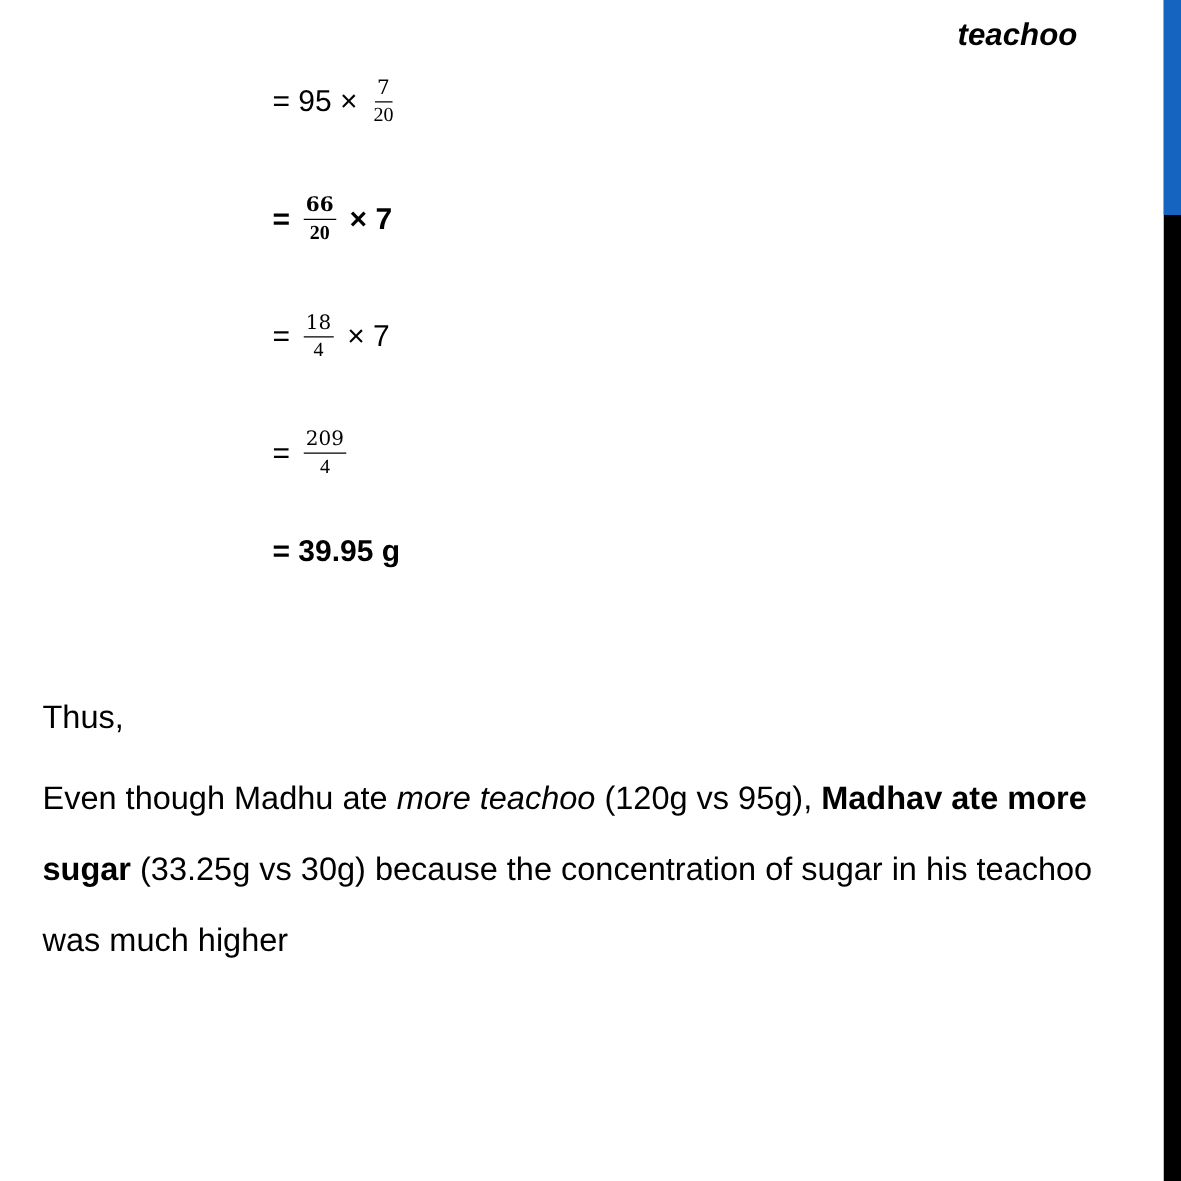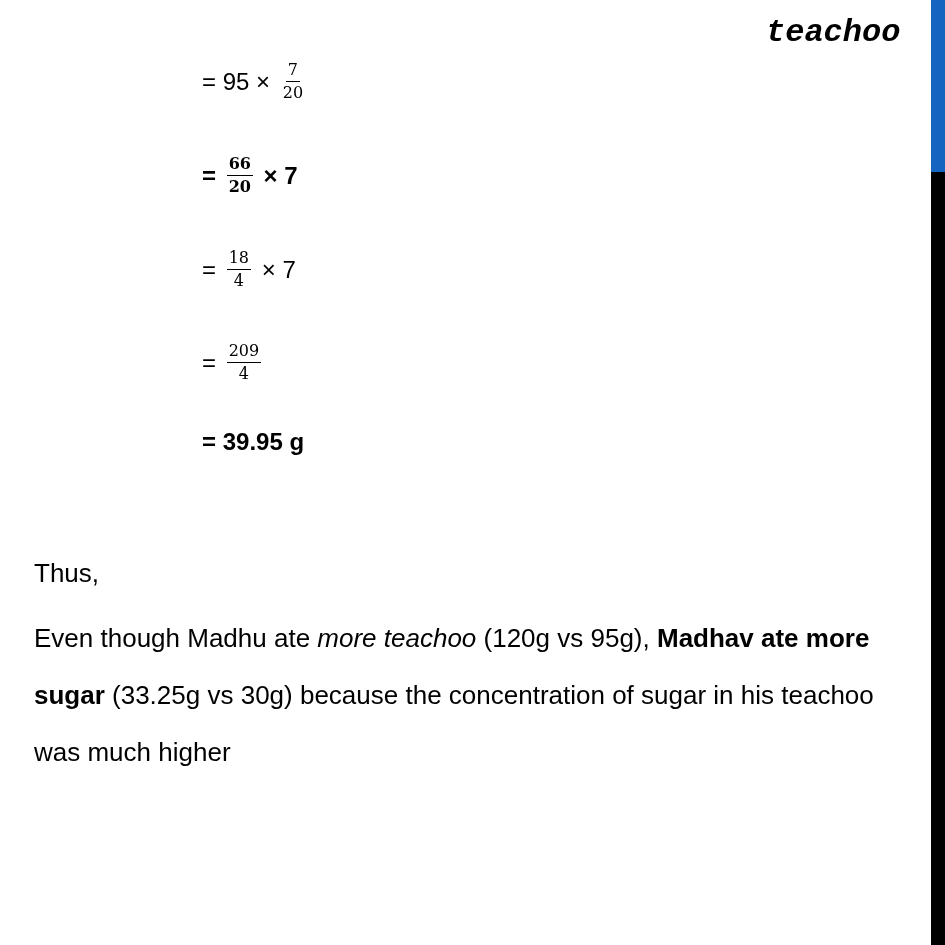--- a/index.html
+++ b/index.html
@@ -5,36 +5,36 @@
     html, body { margin: 0; padding: 0; }
     body {
       width: 945px; height: 945px; position: relative; overflow: hidden;
       background: #ffffff; color: #000;
       font-family: "Liberation Sans", sans-serif;
     }
     .sidebar-bar { position: absolute; left: 931px; top: 0; width: 14px; height: 945px; background: #000; }
     .sidebar-bar .accent { position: absolute; left: 0; top: 0; width: 14px; height: 172px; background: #1565c0; }
     .logo {
       position: absolute; left: 766px; top: 14px;
-      font-family: Liberation Mono, monospace; font-style: italic; font-weight: bold;
-      font-size: 32px; letter-spacing: 0px; color: #000;
+      font-family: Liberation Sans, sans-serif; font-style: italic; font-weight: bold;
+      font-size: 25px; letter-spacing: 0px; color: #000;
     }
     .step {
-      position: absolute; left: 202px;
+      position: absolute; left: 218px;
       display: flex; align-items: center;
       font-size: 24px; line-height: 1;
     }
     .step.bold { font-weight: bold; }
     .frac {
       display: inline-flex; flex-direction: column; align-items: center;
       font-family: "DejaVu Serif", serif; font-size: 16px; margin: 0 4px;
       vertical-align: middle;
     }
     .frac .num { padding: 0 2px 3px 2px; border-bottom: 1.5px solid #000; }
-    .frac .den { padding: 3px 2px 0 2px; }
+    .frac .den { padding: 3px 2px 0 2px; font-family: Liberation Serif, serif; }
     .step.bold .frac { font-weight: bold; }
     .sp { white-space: pre; }
     .para {
       position: absolute; left: 34px; width: 870px;
       font-size: 26px; line-height: 57px;
     }
   </style>
 </head>
 <body>
 

